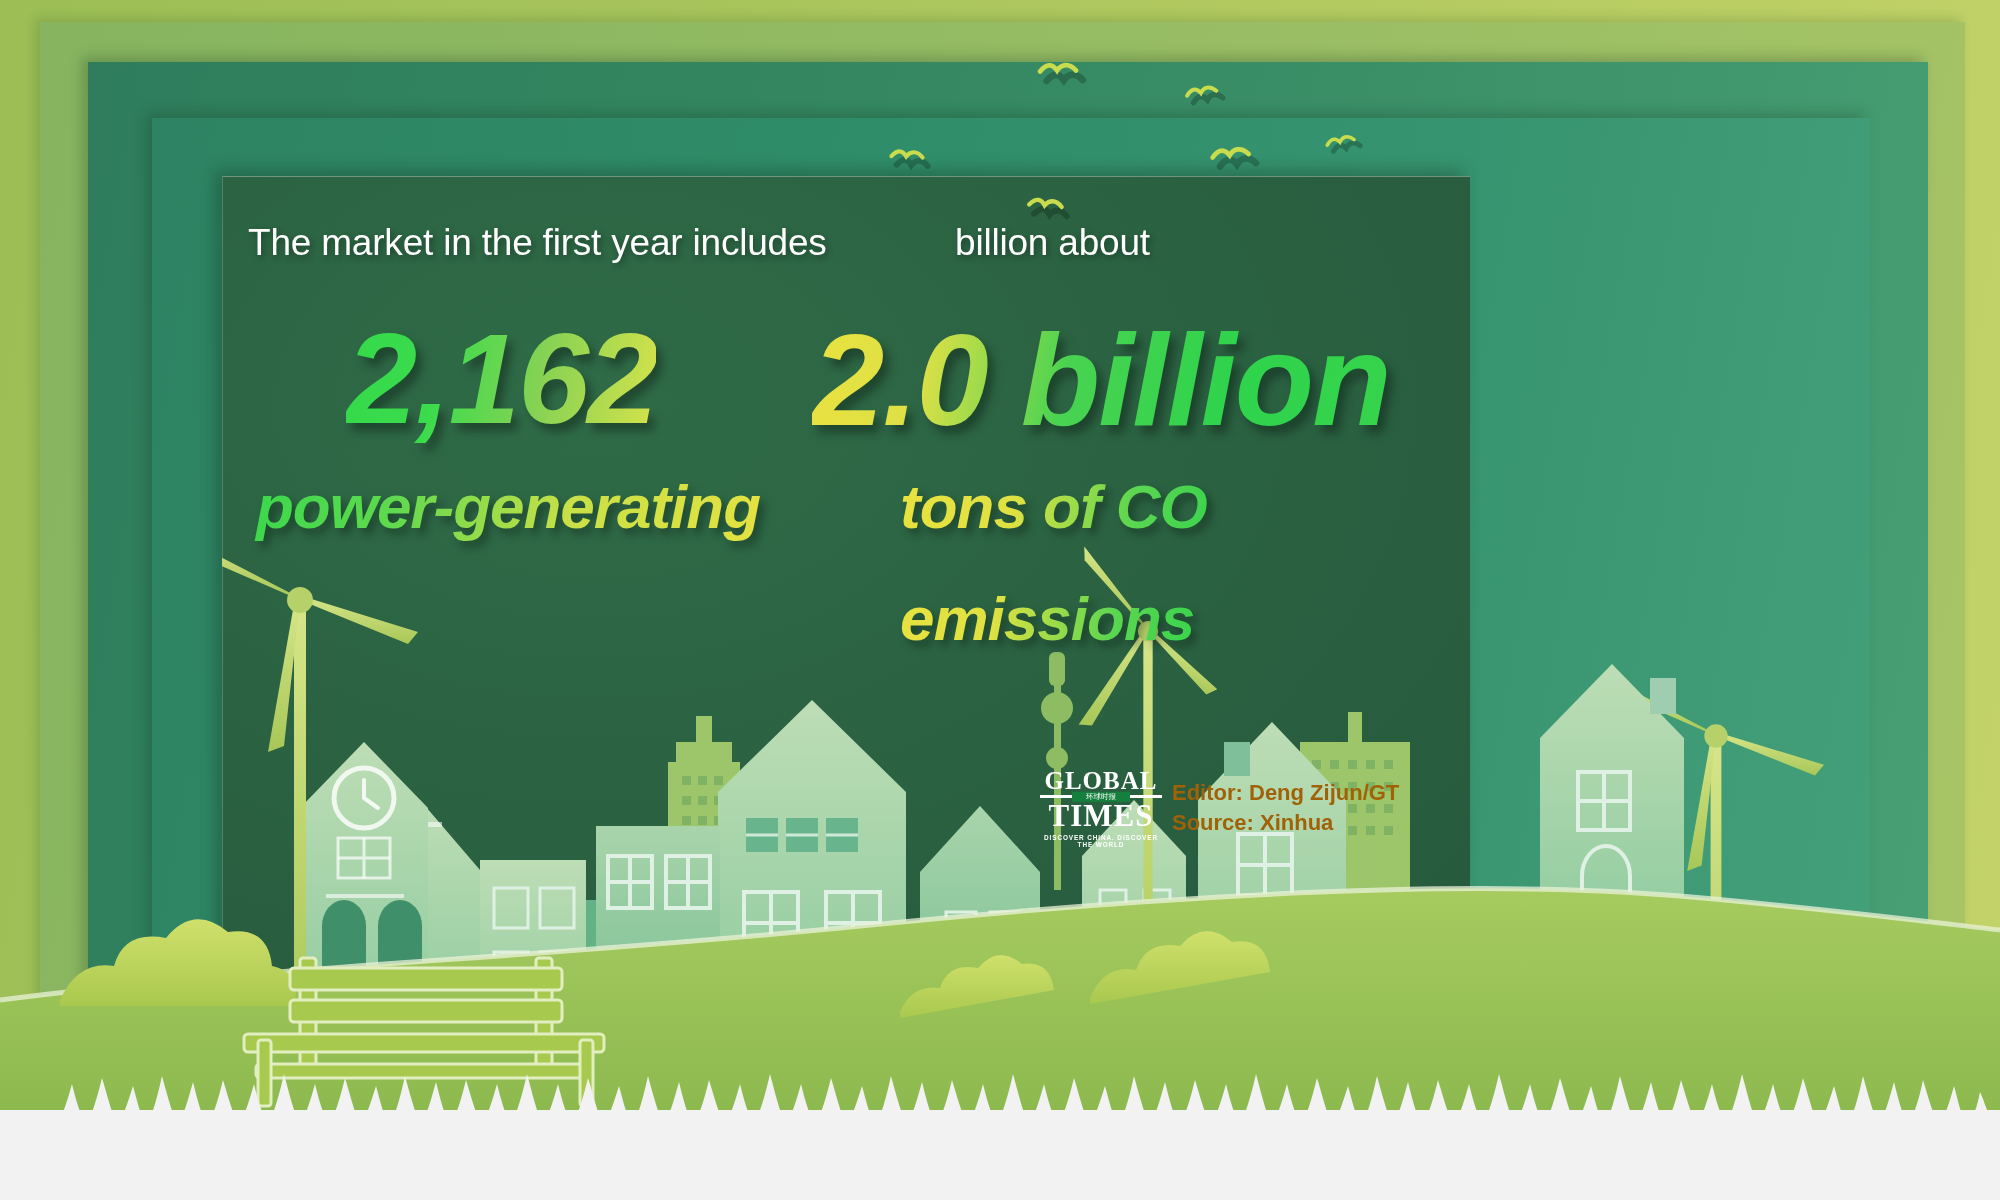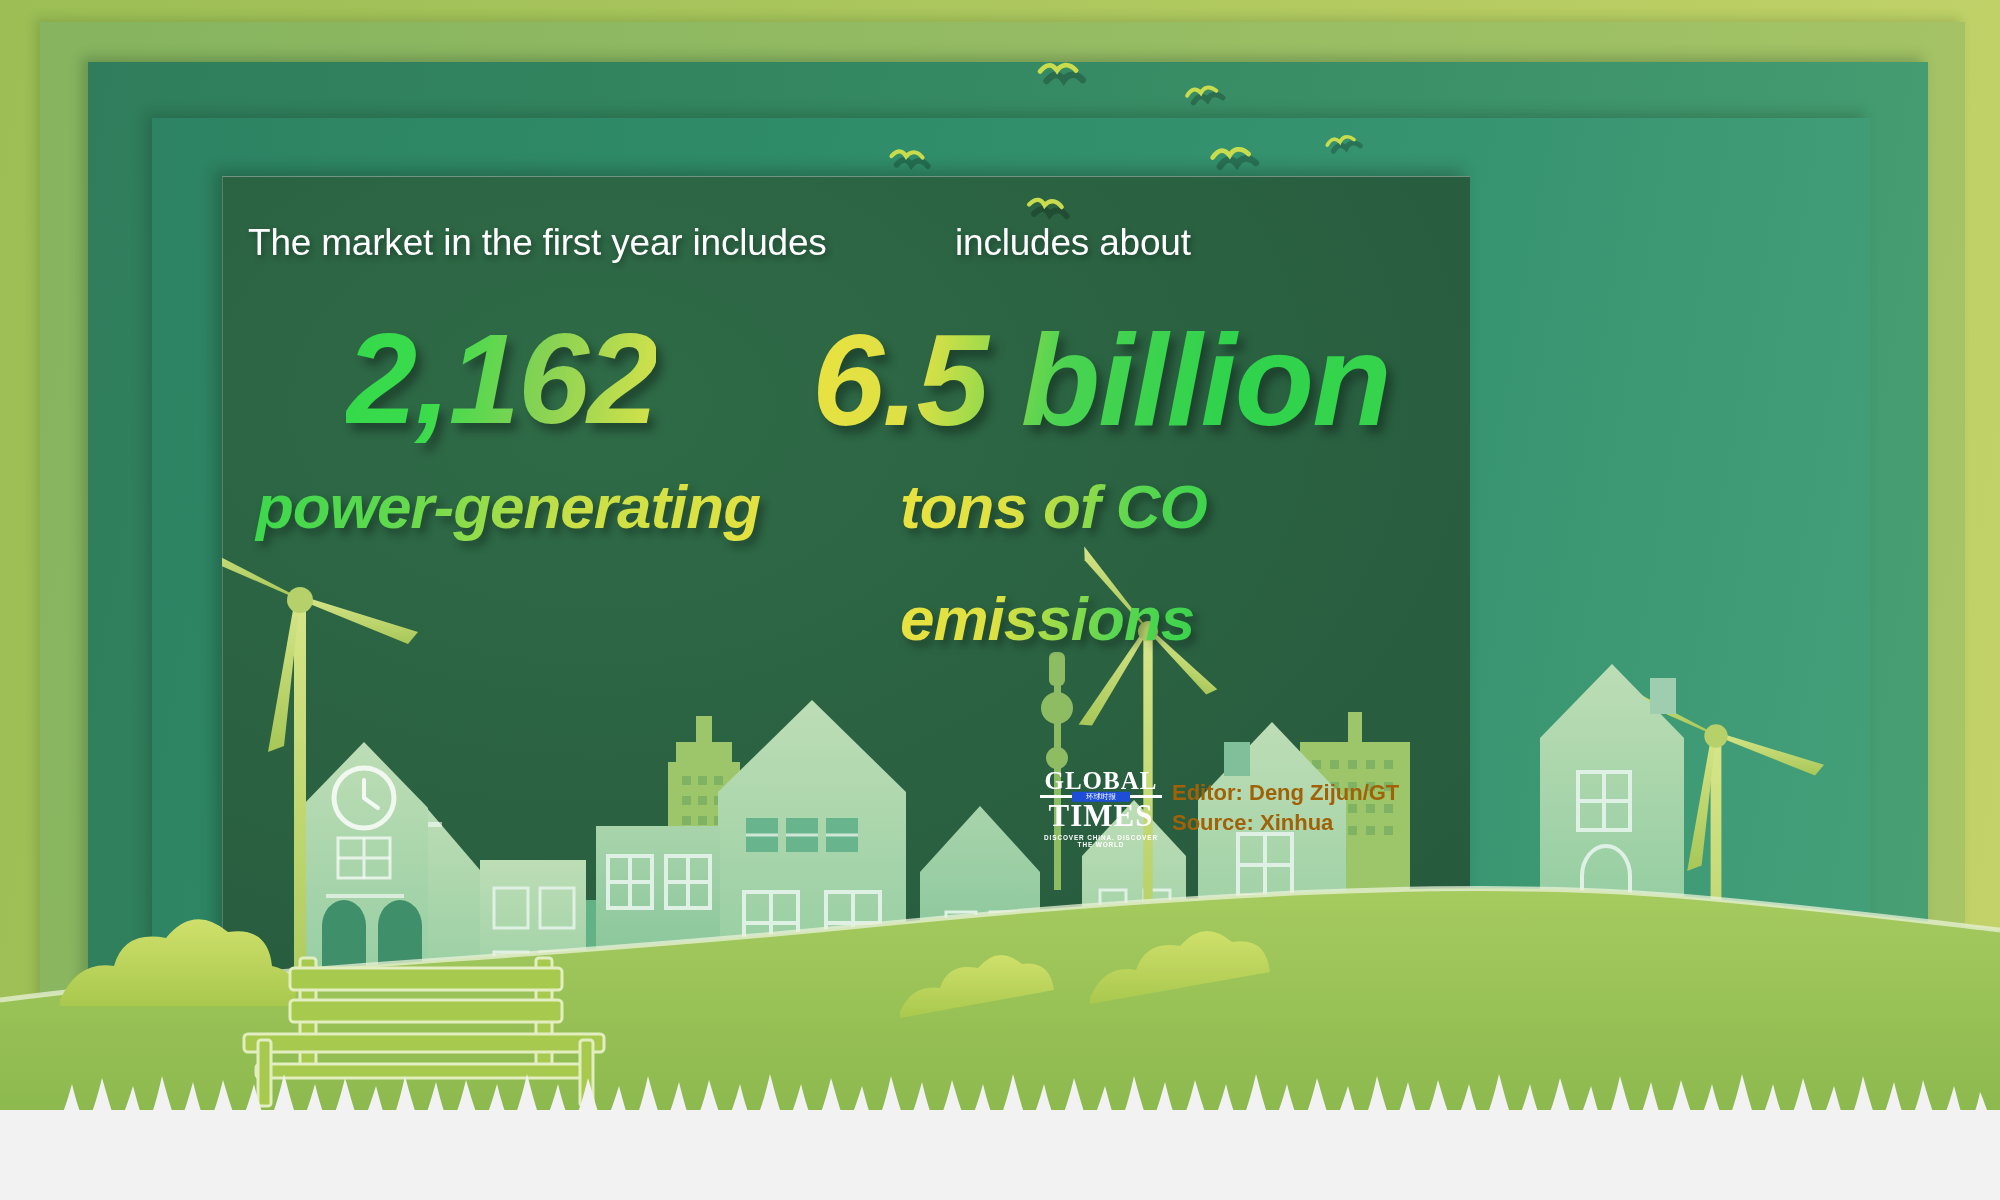--- a/index.html
+++ b/index.html
@@ -64,21 +64,21 @@
   
   .footer { position:absolute; left:1040px; top:760px; display:flex; align-items:center; gap:10px;margin-top:8px; }
   .gt-logo { width:122px; color:#ffffff; }
   .gt-line { font-family:"Liberation Serif", serif; font-weight:bold; letter-spacing:1px;
     line-height:1; text-align:center; }
   .gt-global { font-size:25px; }
   .gt-times  { font-size:31px; }
   .gt-rule { height:3px; background:#fff; margin:2px 0; position:relative; }
   .gt-cn { font-size:7.5px; font-family:"DejaVu Sans", sans-serif; letter-spacing:0;
     position:absolute; left:50%; transform:translate(-50%,-52%); top:50%;
-    background:#1d4ed8; padding:0 14px; color:#fff; white-space:nowrap; }
+    background:#15803d; padding:0 14px; color:#fff; white-space:nowrap; }
   .gt-tag { font-size:6.4px; letter-spacing:.9px; font-family:"Liberation Sans", sans-serif;
     font-weight:bold; margin-top:3px; text-align:center; }
   .credits { color:#a16207; font-size:22px; font-weight:bold; line-height:1.35; }
 
   
   .grass { position:absolute; left:0; top:1040px; width:2000px; height:160px; }
   .white-base { position:absolute; left:0; top:1110px; width:2000px; height:90px; background:#f2f2f2; }
 </style>
 </head>
 <body>
@@ -365,24 +365,24 @@
         <rect x="256" y="1064" width="336" height="14" rx="4"></rect>
         <rect x="258" y="1040" width="13" height="66" rx="3"></rect>
         <rect x="580" y="1040" width="13" height="66" rx="3"></rect>
       </g>
     </g>
   </svg>
 
   <div class="textlayer">
 
     <div class="lede lede-left">The market in the first year includes</div>
-    <div class="lede lede-right">includes about</div>
+    <div class="lede lede-right">billion about</div>
 
     <div class="bignum bignum-left">2,162</div>
-    <div class="bignum bignum-right">6.5 billion</div>
+    <div class="bignum bignum-right">2.0 billion</div>
 
     <div class="sub sub-left">
       <span>power-generating</span>
     </div>
 
     <div class="sub sub-right">
       <span>
           <span>tons of CO</span>
           <span class="co2sub">2</span>
         </span>

